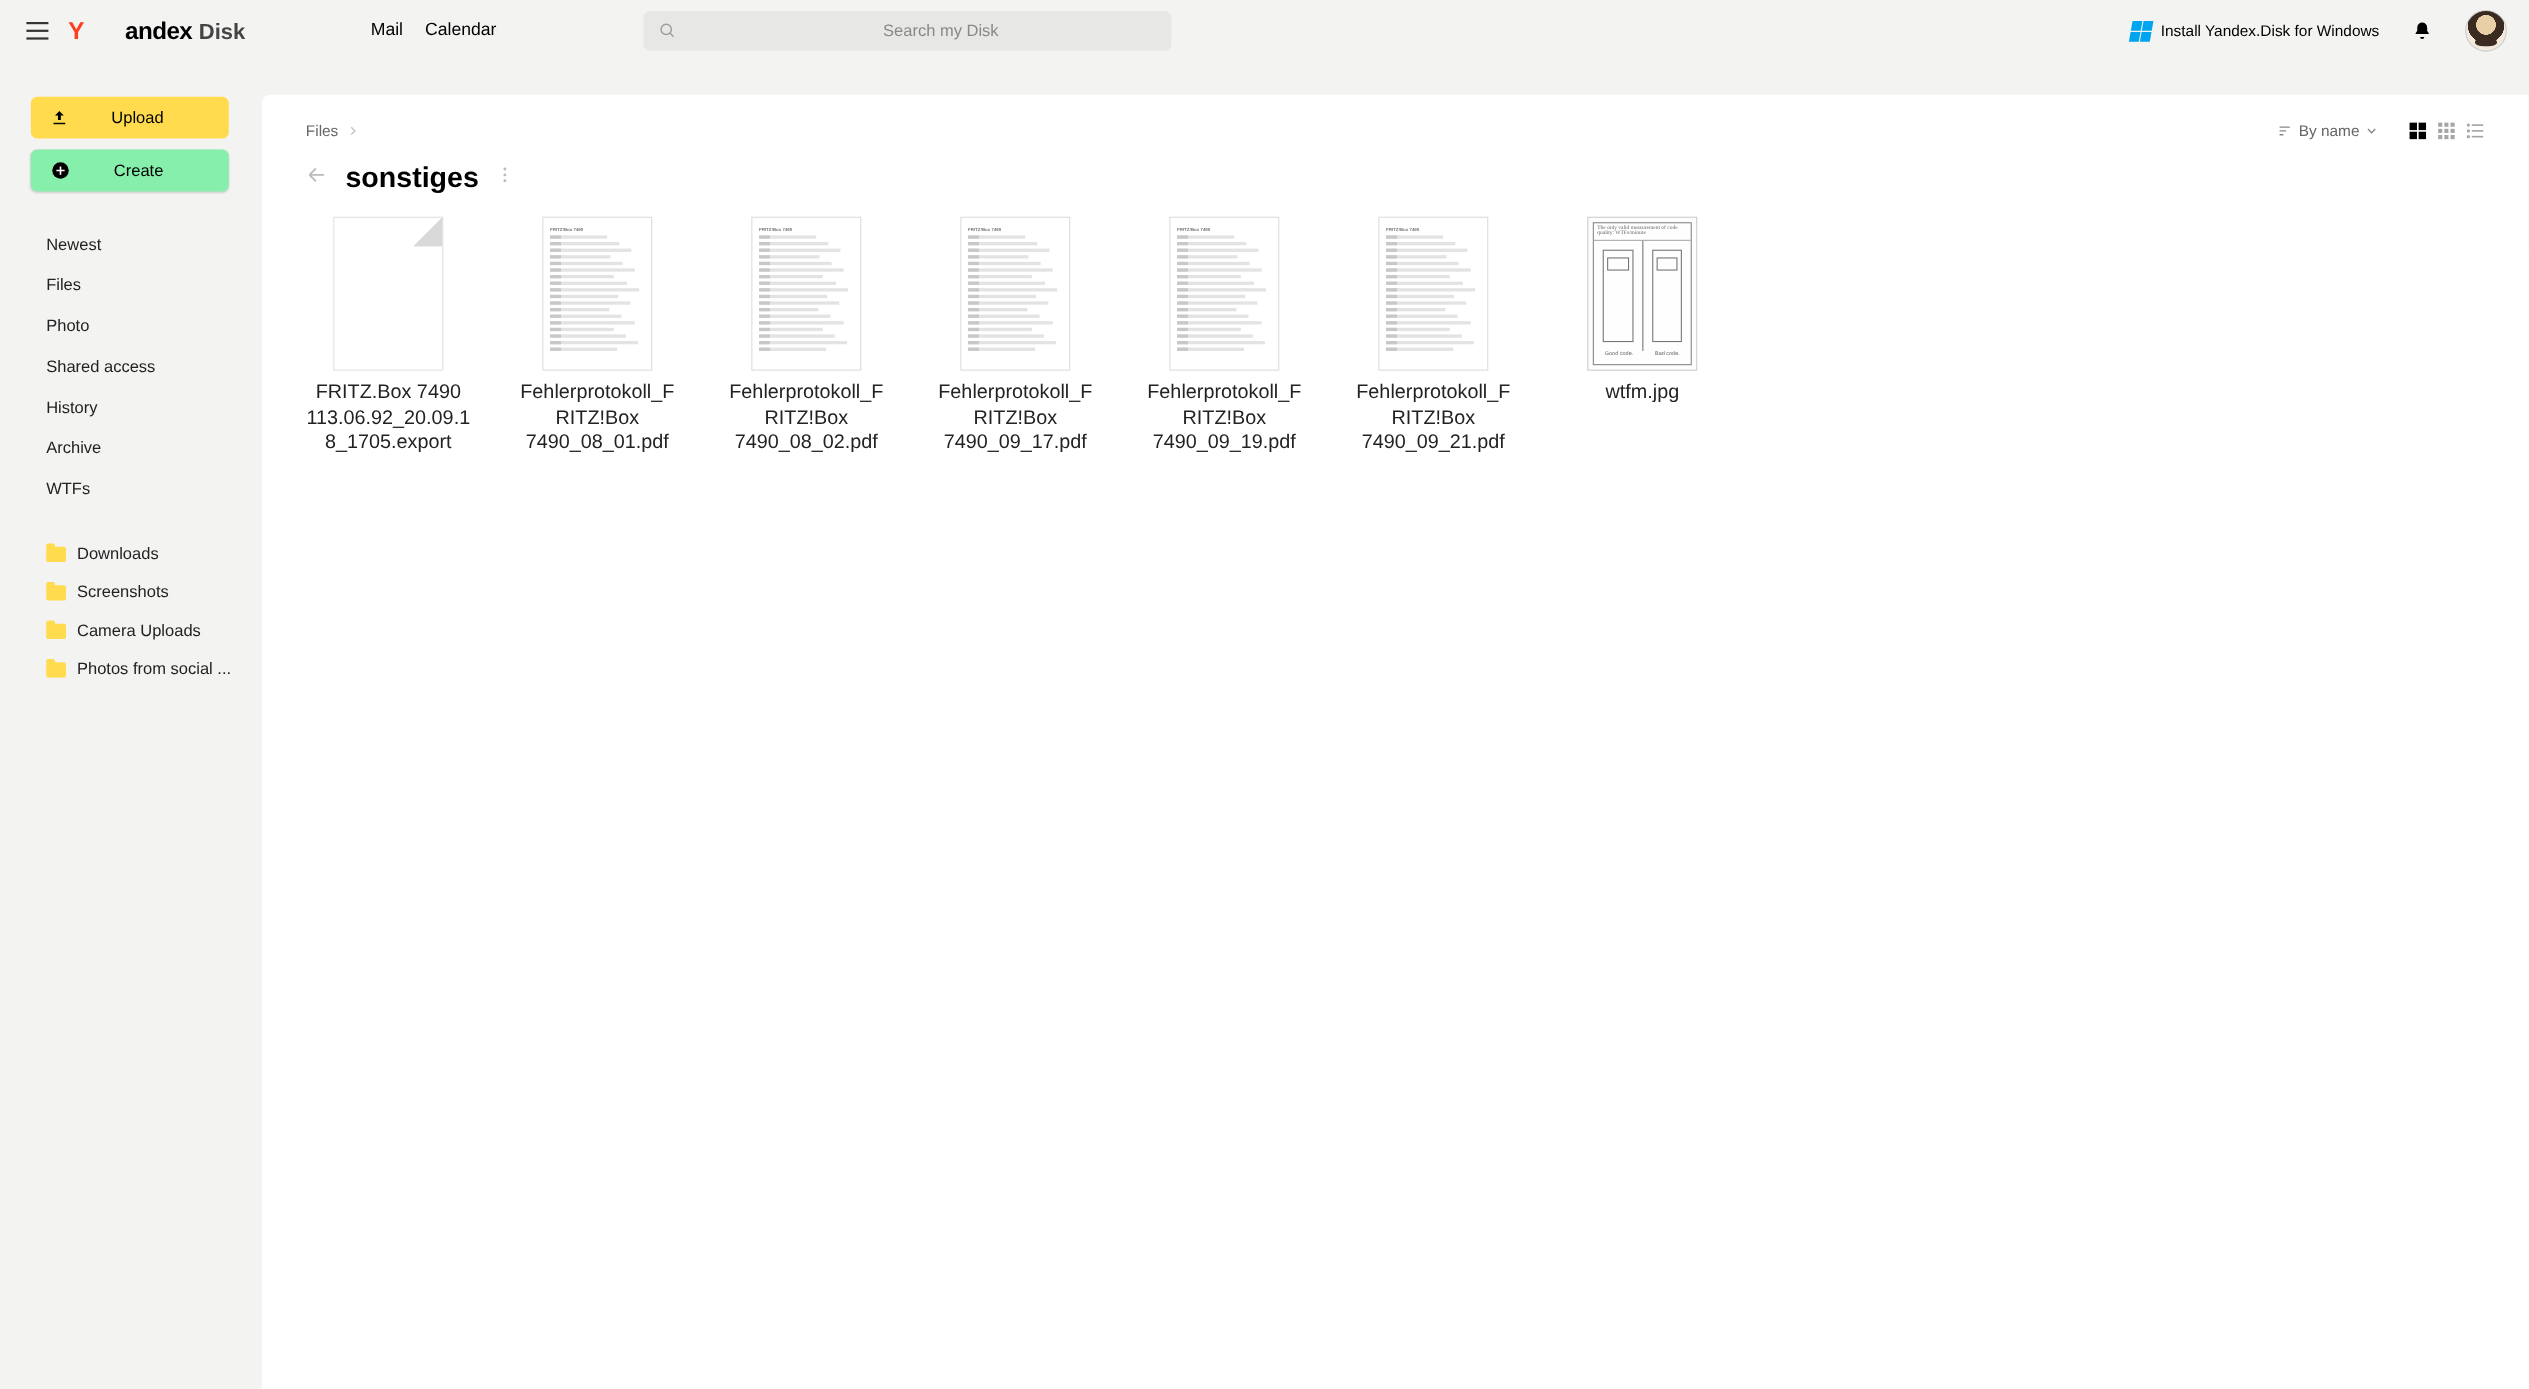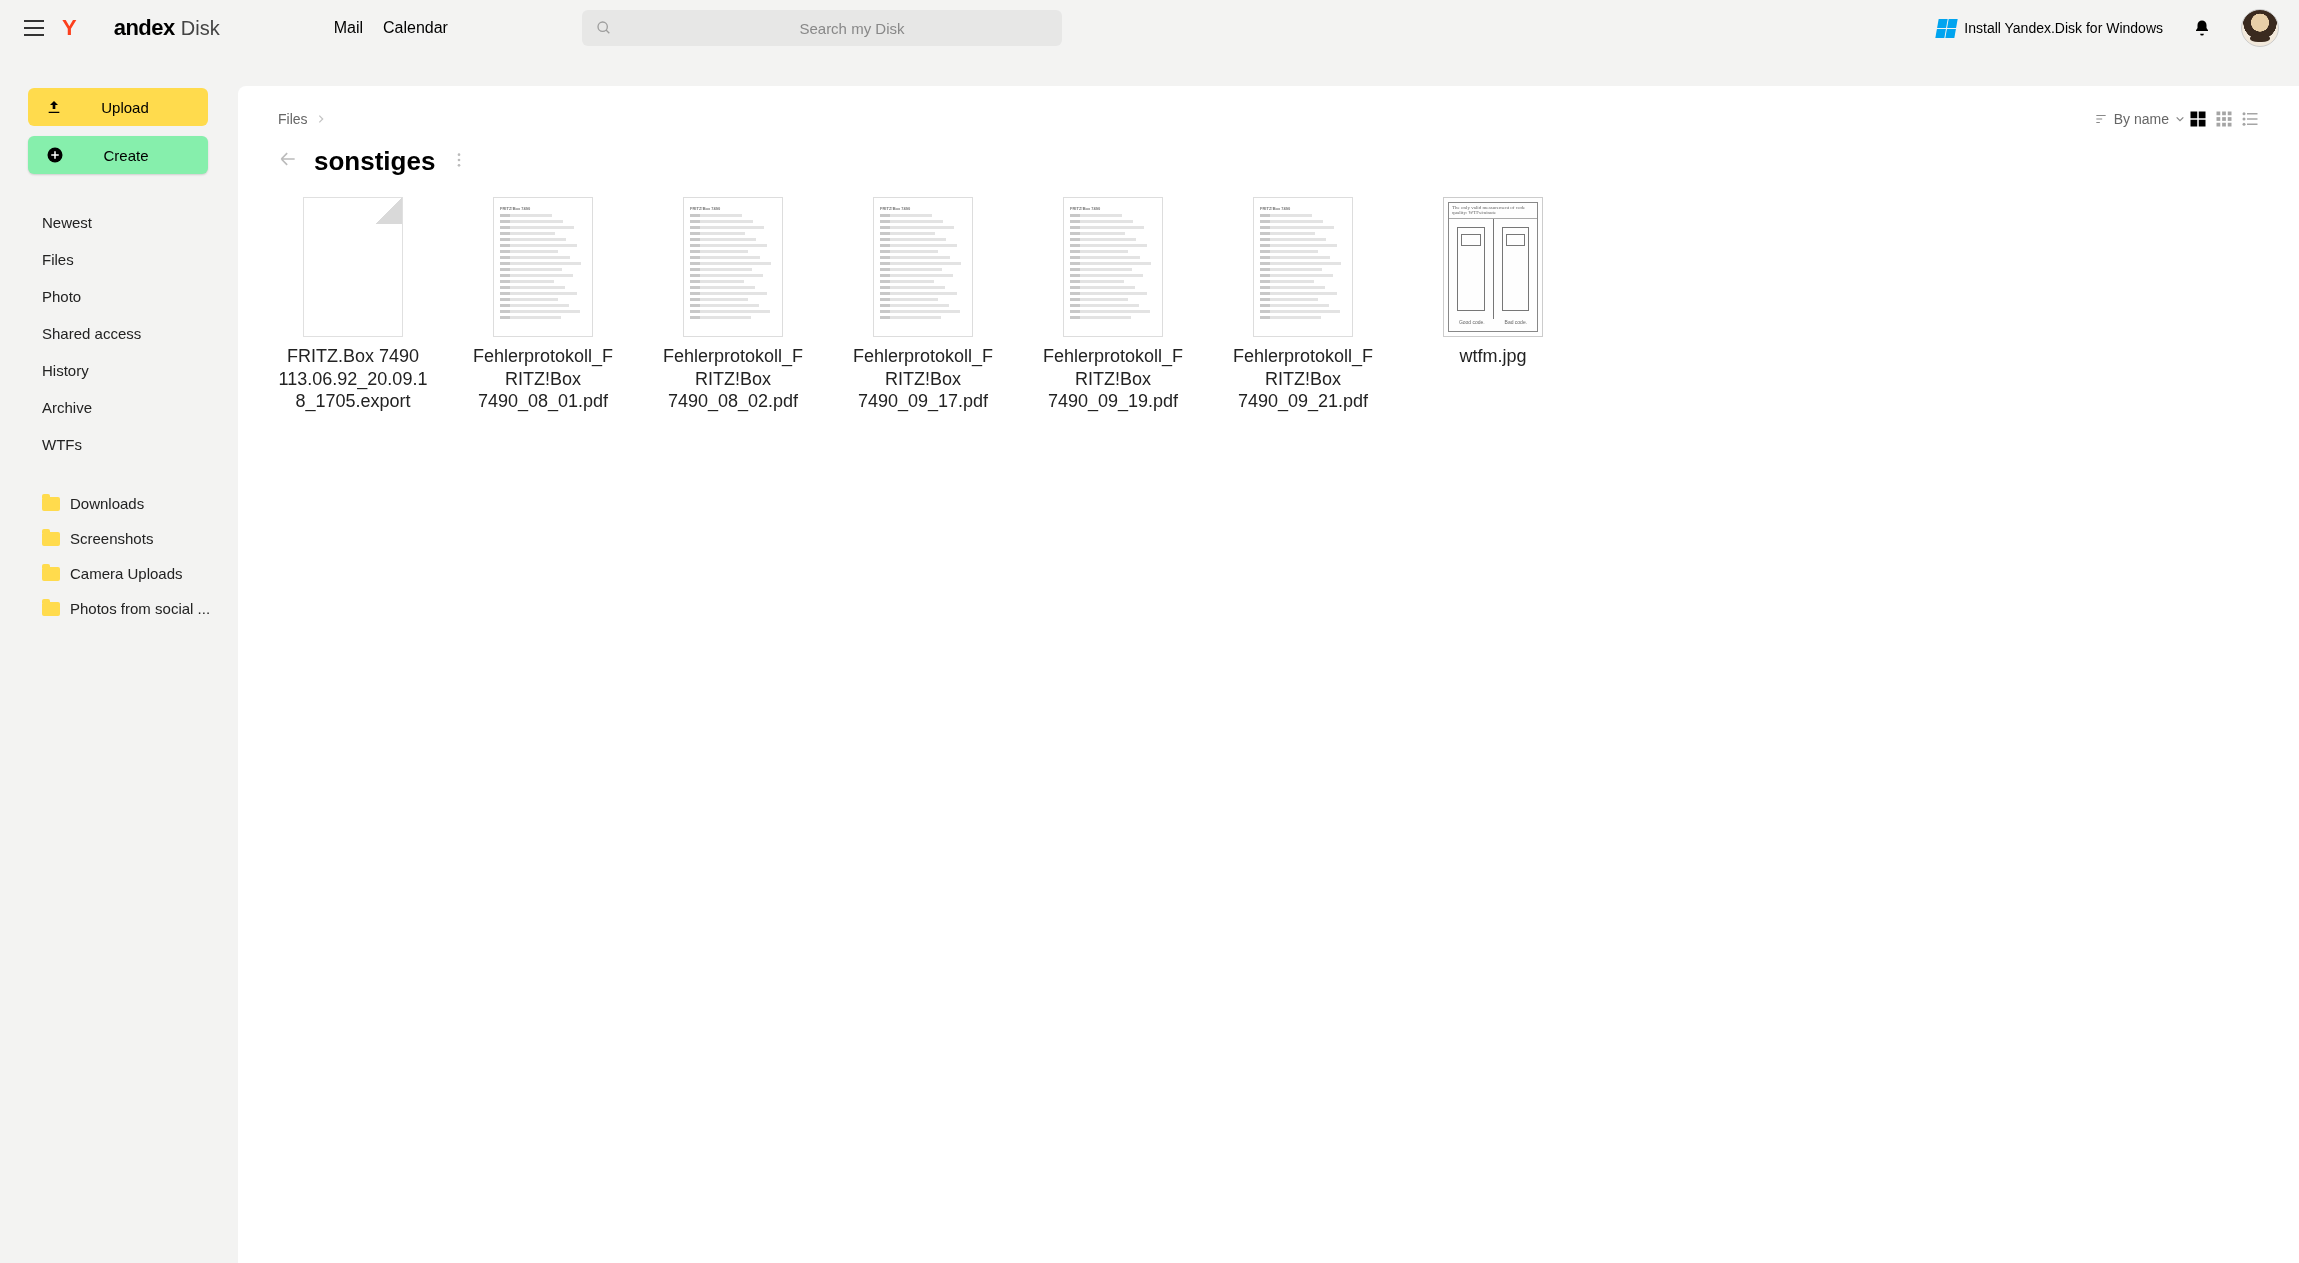--- a/index.html
+++ b/index.html
@@ -25,21 +25,21 @@
   .hamburger span {
     display: block; height: 2px; width: 20px; background: #333; margin: 0 auto;
   }
   .logo {
     display: flex; align-items: baseline; gap: 2px;
     font-weight: 500; font-size: 20px;
     cursor: pointer;
   }
   .logo-y { color: #fc3f1d; font-weight: 700; font-size: 22px; }
   .logo-andex { color: #000; font-weight: 700; font-size: 22px; letter-spacing: -0.5px; margin-left: 35px; }
-  .logo-disk { color: #444; font-weight: 400; font-size: 20px; margin-left: 4px; }
+  .logo-disk { color: #444; font-weight: 700; font-size: 20px; margin-left: 4px; }
   .toplinks { display: flex; gap: 20px; margin-left: 100px; }
   .toplink { color: #000; font-size: 16px; cursor: pointer; }
   .search-wrap {
     flex: 0 0 480px;
     margin-left: 120px;
     height: 36px;
     background: #e7e7e6;
     border-radius: 6px;
     display: flex; align-items: center; padding: 0 14px; gap: 44px;
   }
@@ -111,21 +111,21 @@
     border-radius: 8px 0 0 0;
     margin-top: 30px;
     padding: 24px 40px;
     overflow: auto;
   }
   .crumb-row {
     display: flex; align-items: center; justify-content: space-between;
   }
   .crumbs { display: flex; align-items: center; gap: 8px; color: #666; font-size: 14px; }
   .crumbs .chev { opacity: 0.5; }
-  .view-bar { display: flex; align-items: center; gap: 4px; }
+  .view-bar { display: flex; align-items: center; gap: 28px; }
   .sort { display: flex; align-items: center; gap: 6px; color: #666; font-size: 14px; cursor: pointer; }
   .view-toggles { display: flex; gap: 8px; }
   .vt { cursor: pointer; opacity: 0.35; }
   .vt.active { opacity: 1; }
   .title-row { display: flex; align-items: center; gap: 16px; margin-top: 18px; }
   .back { color: #bbb; font-size: 20px; cursor: pointer; }
   .folder-title { font-size: 26px; font-weight: 700; }
   .more { color: #bbb; font-size: 20px; cursor: pointer; }
   .grid {
     margin-top: 20px;

